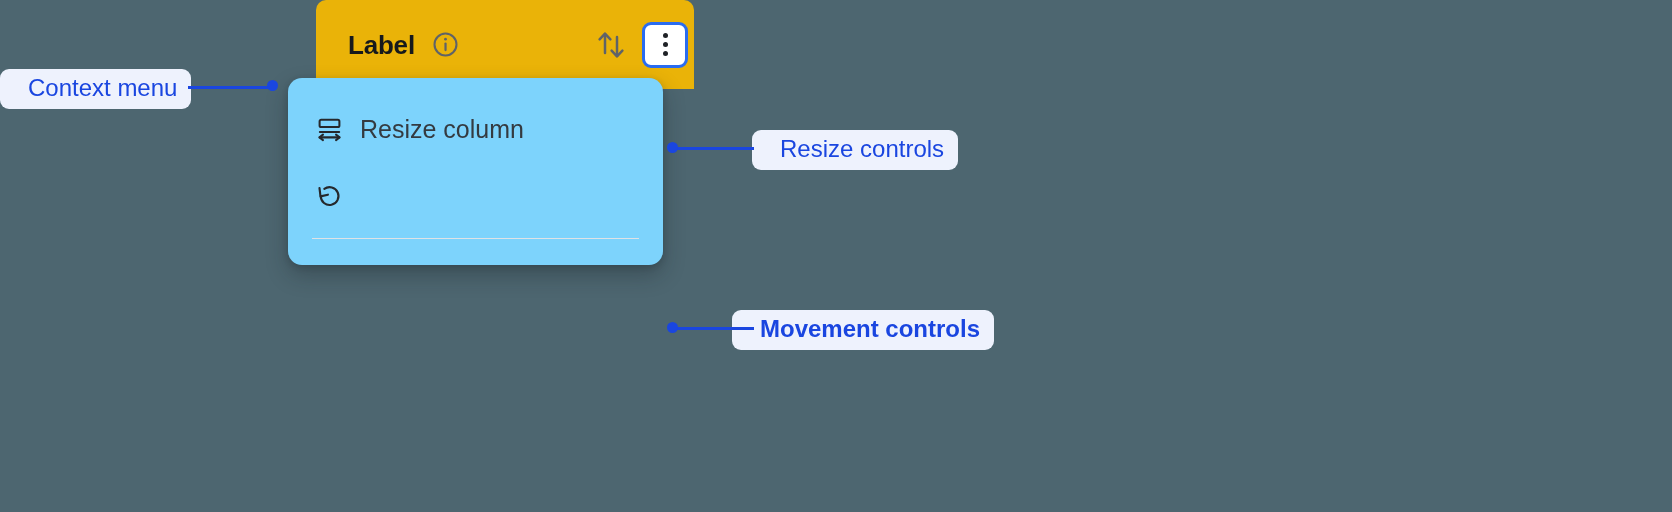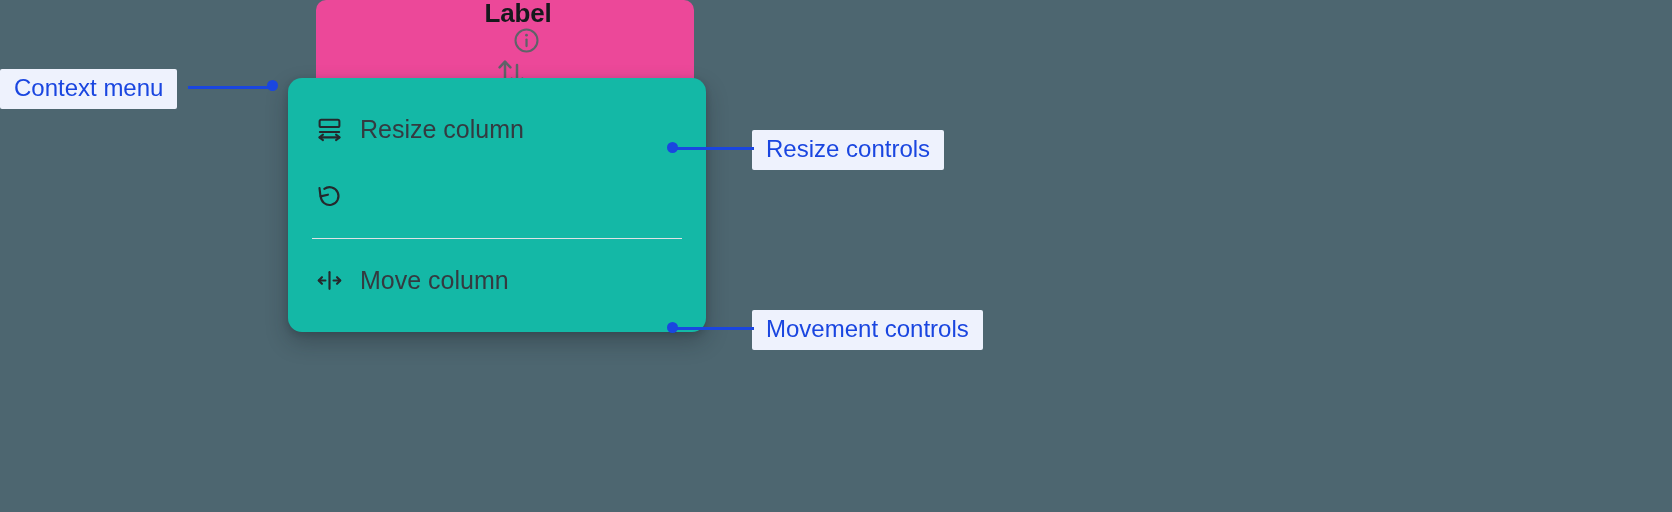--- a/index.html
+++ b/index.html
@@ -15,28 +15,27 @@
     position: relative;
   }
 
   
   #column-header {
     position: absolute;
     left: 316px;
     top: 0px;
     width: 378px;
     height: 89px;
-    background: #ec4899;
+    background: #eab308;
     border-top-left-radius: 10px;
     border-top-right-radius: 10px;
     box-sizing: border-box;
     display: flex;
     align-items: center;
     padding: 0 6px 0 32px;
-    flex-direction: column;
   }
   #column-header .hdr-title {
     font-size: 26px;
     font-weight: 700;
     color: #16191c;
     letter-spacing: -0.2px;
     line-height: 1;
   }
   #column-header .info-icon {
     margin-left: 16px;
@@ -71,22 +70,22 @@
     border-radius: 50%;
     background: #1f2226;
     display: block;
   }
 
   
   #context-menu {
     position: absolute;
     left: 288px;
     top: 78px;
-    width: 418px;
-    background: #14b8a6;
+    width: 375px;
+    background: #7dd3fc;
     border-radius: 14px;
     box-shadow: 0 10px 22px rgba(20,28,34,0.30), 0 2px 6px rgba(20,28,34,0.18);
     padding: 18px 0 18px 0;
     box-sizing: border-box;
   }
   .menu-item {
     display: flex;
     align-items: center;
     height: 67px;
     padding: 0 22px 0 26px;
@@ -113,22 +112,22 @@
     background: #dfe2e5;
     margin: 8px 24px 8px 24px;
   }
 
   
   .callout {
     position: absolute;
     background: #eef2fd;
     color: #1a46e0;
     font-size: 24px;
-    border-radius: 2px;
-    padding: 7px 14px 9px 14px;
+    border-radius: 9px;
+    padding: 7px 14px 9px 28px;
     white-space: nowrap;
     line-height: 1;
     box-sizing: border-box;
   }
   .leader-line {
     position: absolute;
     height: 3px;
     background: #1a46e0;
   }
   .leader-dot {
@@ -140,21 +139,21 @@
   }
 
   #callout-context-menu { left: 0px; top: 69px; }
   #line-context-menu    { left: 188px; top: 86px; width: 84px; }
   #dot-context-menu     { left: 267px; top: 80px; }
 
   #callout-resize { left: 752px; top: 130px; }
   #line-resize    { left: 672px; top: 147px; width: 82px; }
   #dot-resize     { left: 667px; top: 142px; }
 
-  #callout-movement { left: 752px; top: 310px; }
+  #callout-movement { left: 732px; top: 310px; font-weight: bold; }
   #line-movement    { left: 672px; top: 327px; width: 82px; }
   #dot-movement     { left: 667px; top: 322px; }
 </style>
 </head>
 <body>
 
 <div id="column-header">
   <div class="hdr-title">Label</div>
 
   <div class="info-icon">
@@ -202,32 +201,20 @@
     <span class="mi-icon">
       <svg width="27" height="27" viewBox="0 0 24 24" fill="none" aria-hidden="true">
         <path d="M4.2 11.6 A7.9 7.9 0 1 0 7.4 5.3" stroke="#25282c" stroke-width="1.9" stroke-linecap="round" fill="none"></path>
         <path d="M3.1 4.6 L4.0 11.9 L10.6 10.4" stroke="#25282c" stroke-width="1.9" stroke-linecap="round" stroke-linejoin="round" fill="none"></path>
       </svg>
     </span>
   </div>
 
   <div class="menu-divider"></div>
 
-  <div class="menu-item">
-    <span class="mi-icon">
-      <svg width="27" height="27" viewBox="0 0 24 24" fill="none" aria-hidden="true">
-        <path d="M12 4.6 V19.4" stroke="#25282c" stroke-width="1.9" stroke-linecap="round"></path>
-        <path d="M2.6 12 H8.4" stroke="#25282c" stroke-width="1.9" stroke-linecap="round"></path>
-        <path d="M5.3 9.1 L2.4 12 L5.3 14.9" stroke="#25282c" stroke-width="1.9" stroke-linecap="round" stroke-linejoin="round" fill="none"></path>
-        <path d="M15.6 12 H21.4" stroke="#25282c" stroke-width="1.9" stroke-linecap="round"></path>
-        <path d="M18.7 9.1 L21.6 12 L18.7 14.9" stroke="#25282c" stroke-width="1.9" stroke-linecap="round" stroke-linejoin="round" fill="none"></path>
-      </svg>
-    </span>
-    <span class="mi-label">Move column</span>
-  </div>
 
 
 
 </div>
 
 <div class="callout" id="callout-context-menu">Context menu</div>
 <div class="leader-line" id="line-context-menu"></div>
 <div class="leader-dot" id="dot-context-menu"></div>
 
 <div class="callout" id="callout-resize">Resize controls</div>

